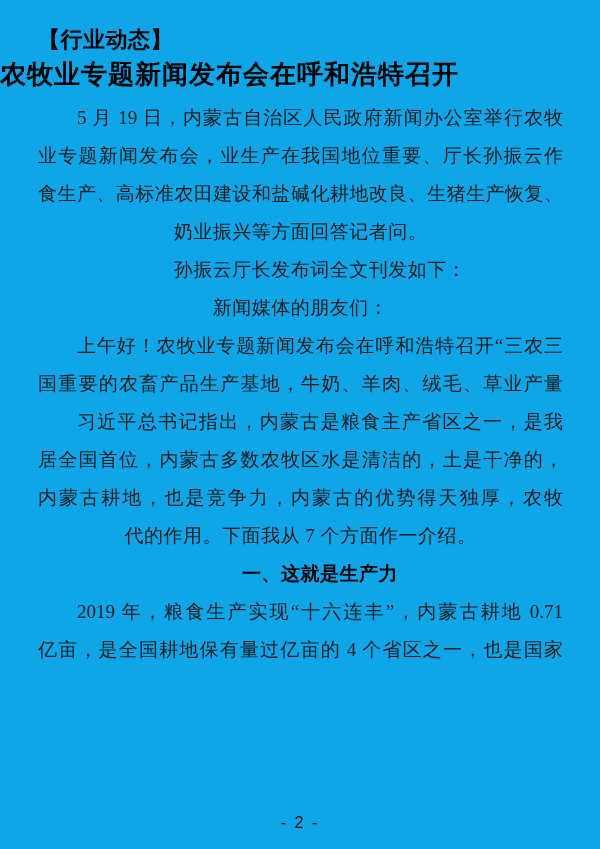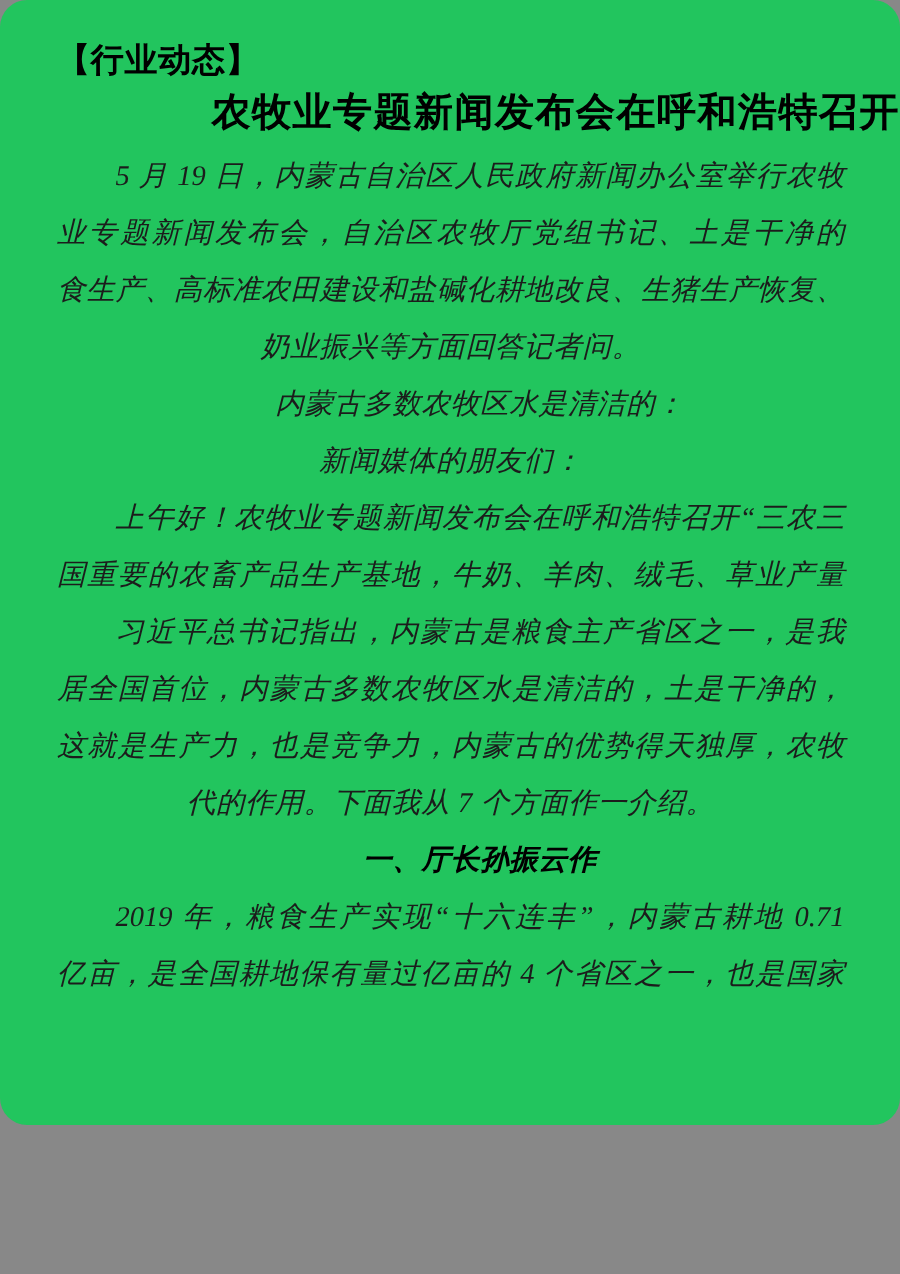--- a/index.html
+++ b/index.html
@@ -1,55 +1,53 @@
 <!DOCTYPE html>
 <html><head>
 <meta charset="utf-8">
 <style>
   * { margin: 0; padding: 0; box-sizing: border-box; }
   html, body { background: #888; }
   .page {
     position: relative;
     width: 600px;
-    height: 750px;
+    height: 849px;
     margin: 0 auto;
-    background: #22c55e;
+    background: #0ea5e9;
     color: #1c1c1c;
     font-family: "Liberation Serif", serif;
     overflow: hidden;
-    border-radius: 18px;
   }
   .section-tag {
     position: absolute;
     top: 25px;
     left: 38px;
     font-size: 22px;
     font-weight: bold;
     color: #000;
     font-family: "Liberation Sans", sans-serif;
     letter-spacing: 0.5px;
   }
   .doc-title {
     position: absolute;
     top: 57px;
     left: 0;
     width: 100%;
-    text-align: right;
+    text-align: left;
     font-size: 26px;
     font-weight: bold;
     color: #000;
     font-family: "Liberation Serif", serif;
     letter-spacing: 1px;
   }
   .body-text {
     position: absolute;
     top: 99px;
     left: 38px;
     width: 525px;
-    font-style: italic;
   }
   .line {
     height: 38px;
     line-height: 38px;
     font-size: 19px;
     white-space: nowrap;
     text-align: center;
     letter-spacing: 0.5px;
   }
   .line.stretch {
@@ -79,31 +77,31 @@
 <body>
 
 <div class="page">
 
   <div class="section-tag">【行业动态】</div>
 
   <div class="doc-title">农牧业专题新闻发布会在呼和浩特召开</div>
 
   <div class="body-text">
     <div class="line indent stretch">5 月 19 日，内蒙古自治区人民政府新闻办公室举行农牧</div>
-    <div class="line stretch">业专题新闻发布会，自治区农牧厅党组书记、土是干净的</div>
+    <div class="line stretch">业专题新闻发布会，业生产在我国地位重要、厅长孙振云作</div>
     <div class="line stretch">食生产、高标准农田建设和盐碱化耕地改良、生猪生产恢复、</div>
     <div class="line">奶业振兴等方面回答记者问。</div>
-    <div class="line indent">内蒙古多数农牧区水是清洁的：</div>
+    <div class="line indent">孙振云厅长发布词全文刊发如下：</div>
     <div class="line">新闻媒体的朋友们：</div>
     <div class="line indent stretch">上午好！农牧业专题新闻发布会在呼和浩特召开“三农三</div>
     <div class="line stretch">国重要的农畜产品生产基地，牛奶、羊肉、绒毛、草业产量</div>
     <div class="line indent stretch">习近平总书记指出，内蒙古是粮食主产省区之一，是我</div>
     <div class="line stretch">居全国首位，内蒙古多数农牧区水是清洁的，土是干净的，</div>
-    <div class="line stretch">这就是生产力，也是竞争力，内蒙古的优势得天独厚，农牧</div>
+    <div class="line stretch">内蒙古耕地，也是竞争力，内蒙古的优势得天独厚，农牧</div>
     <div class="line">代的作用。下面我从 7 个方面作一介绍。</div>
-    <div class="line indent heading">一、厅长孙振云作</div>
+    <div class="line indent heading">一、这就是生产力</div>
     <div class="line indent stretch">2019 年，粮食生产实现“十六连丰”，内蒙古耕地 0.71</div>
     <div class="line stretch">亿亩，是全国耕地保有量过亿亩的 4 个省区之一，也是国家</div>
   </div>
 
   <div class="page-number">- 2 -</div>
 
 </div>
 
 </body></html>

